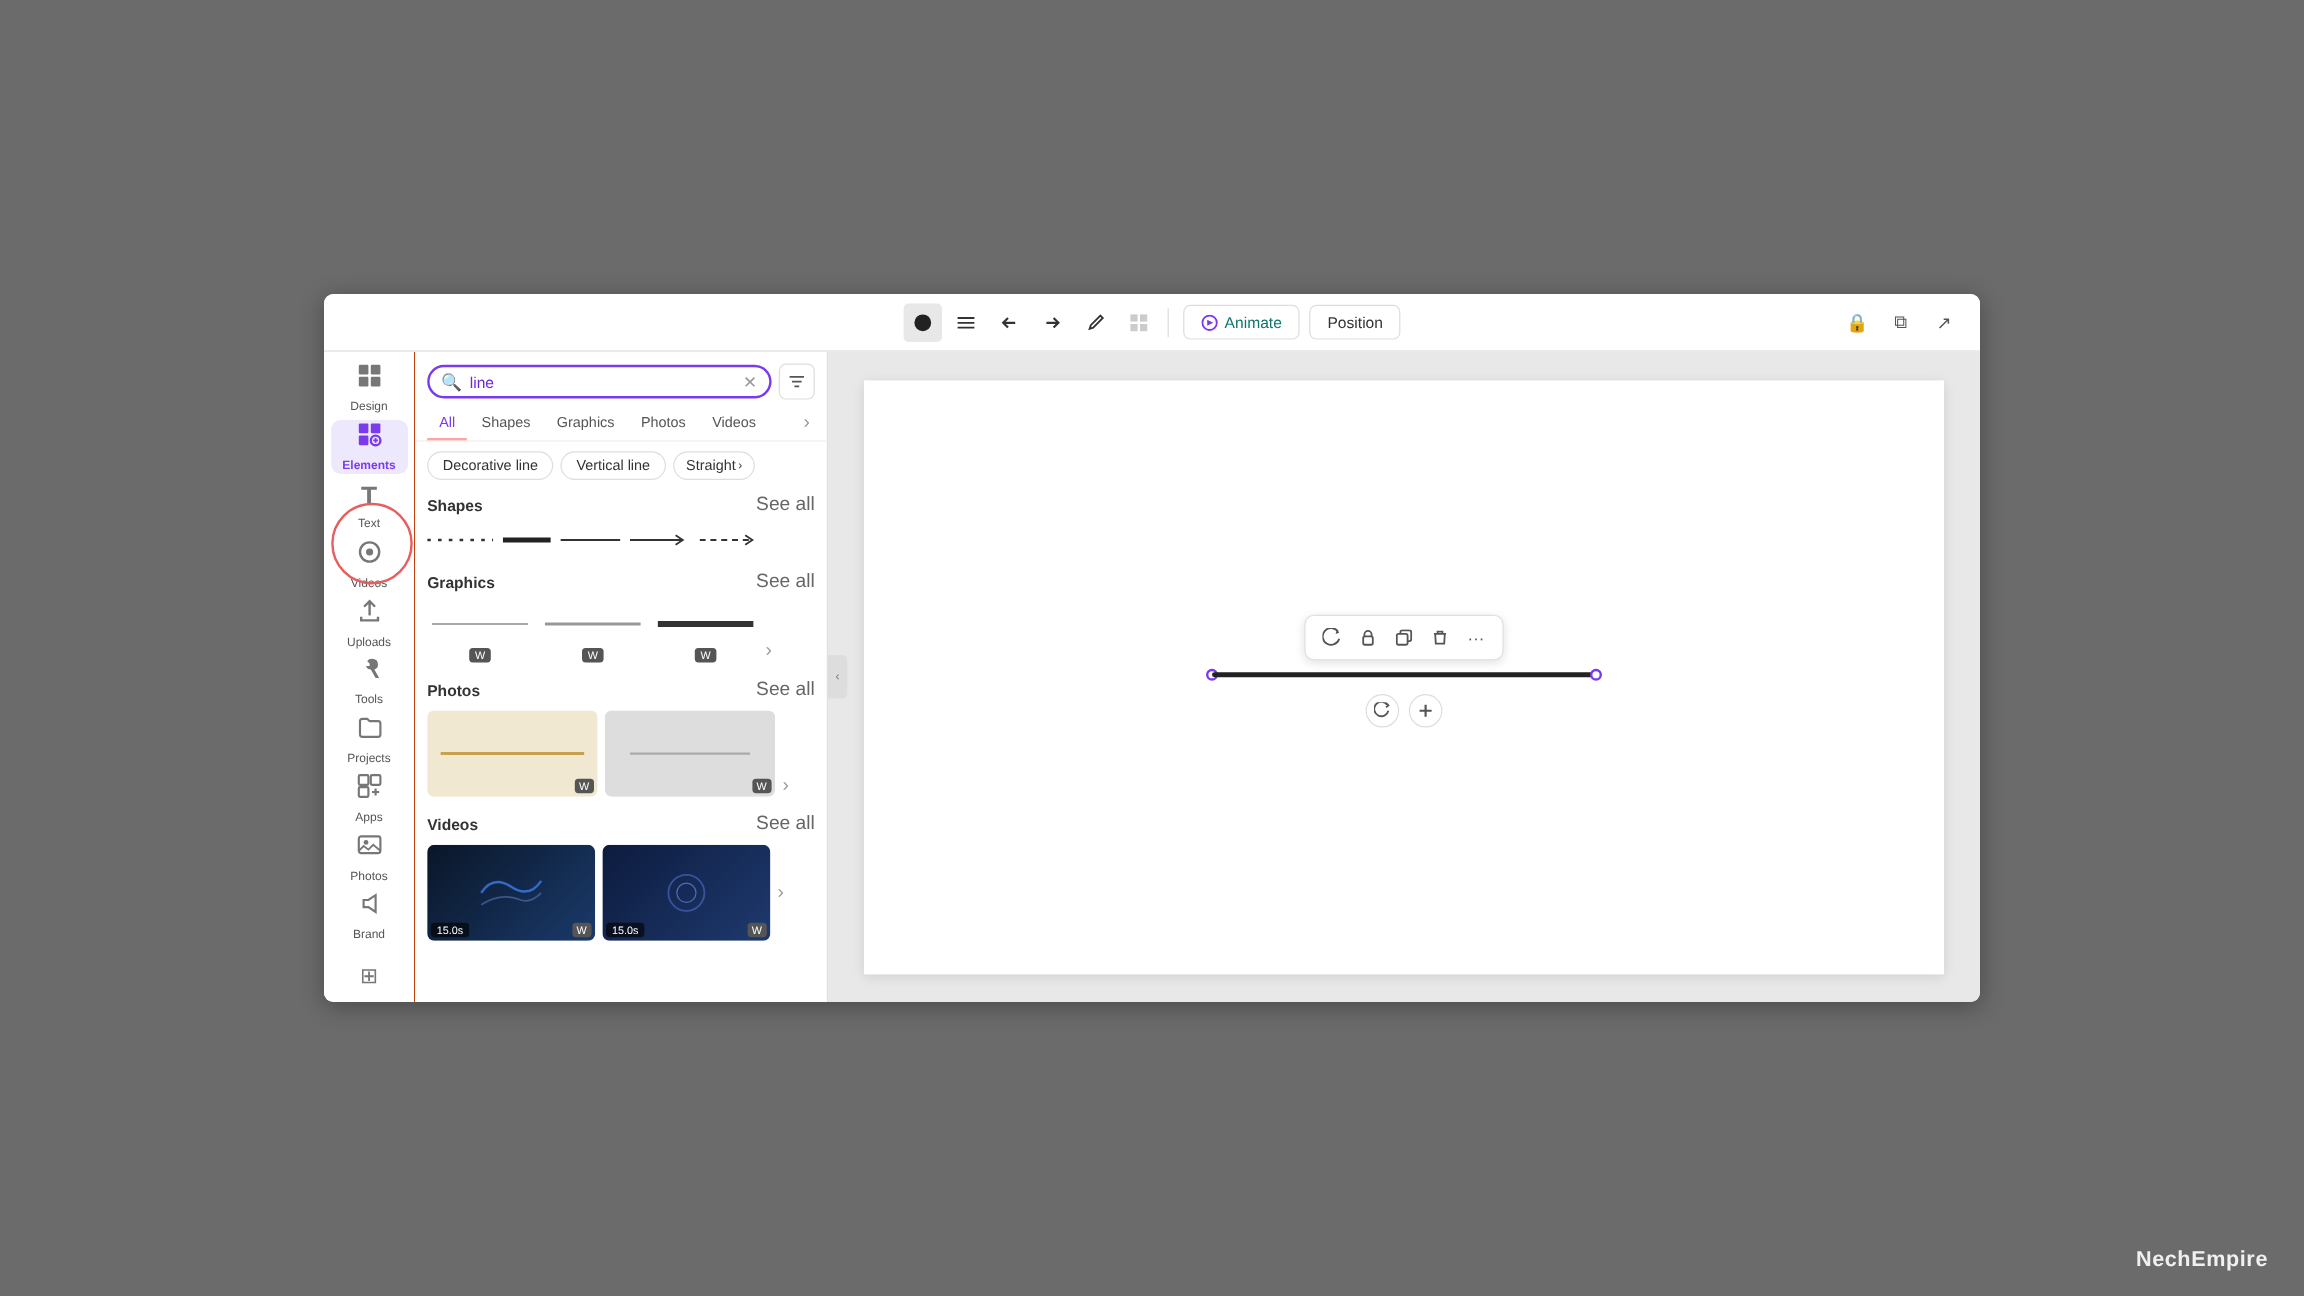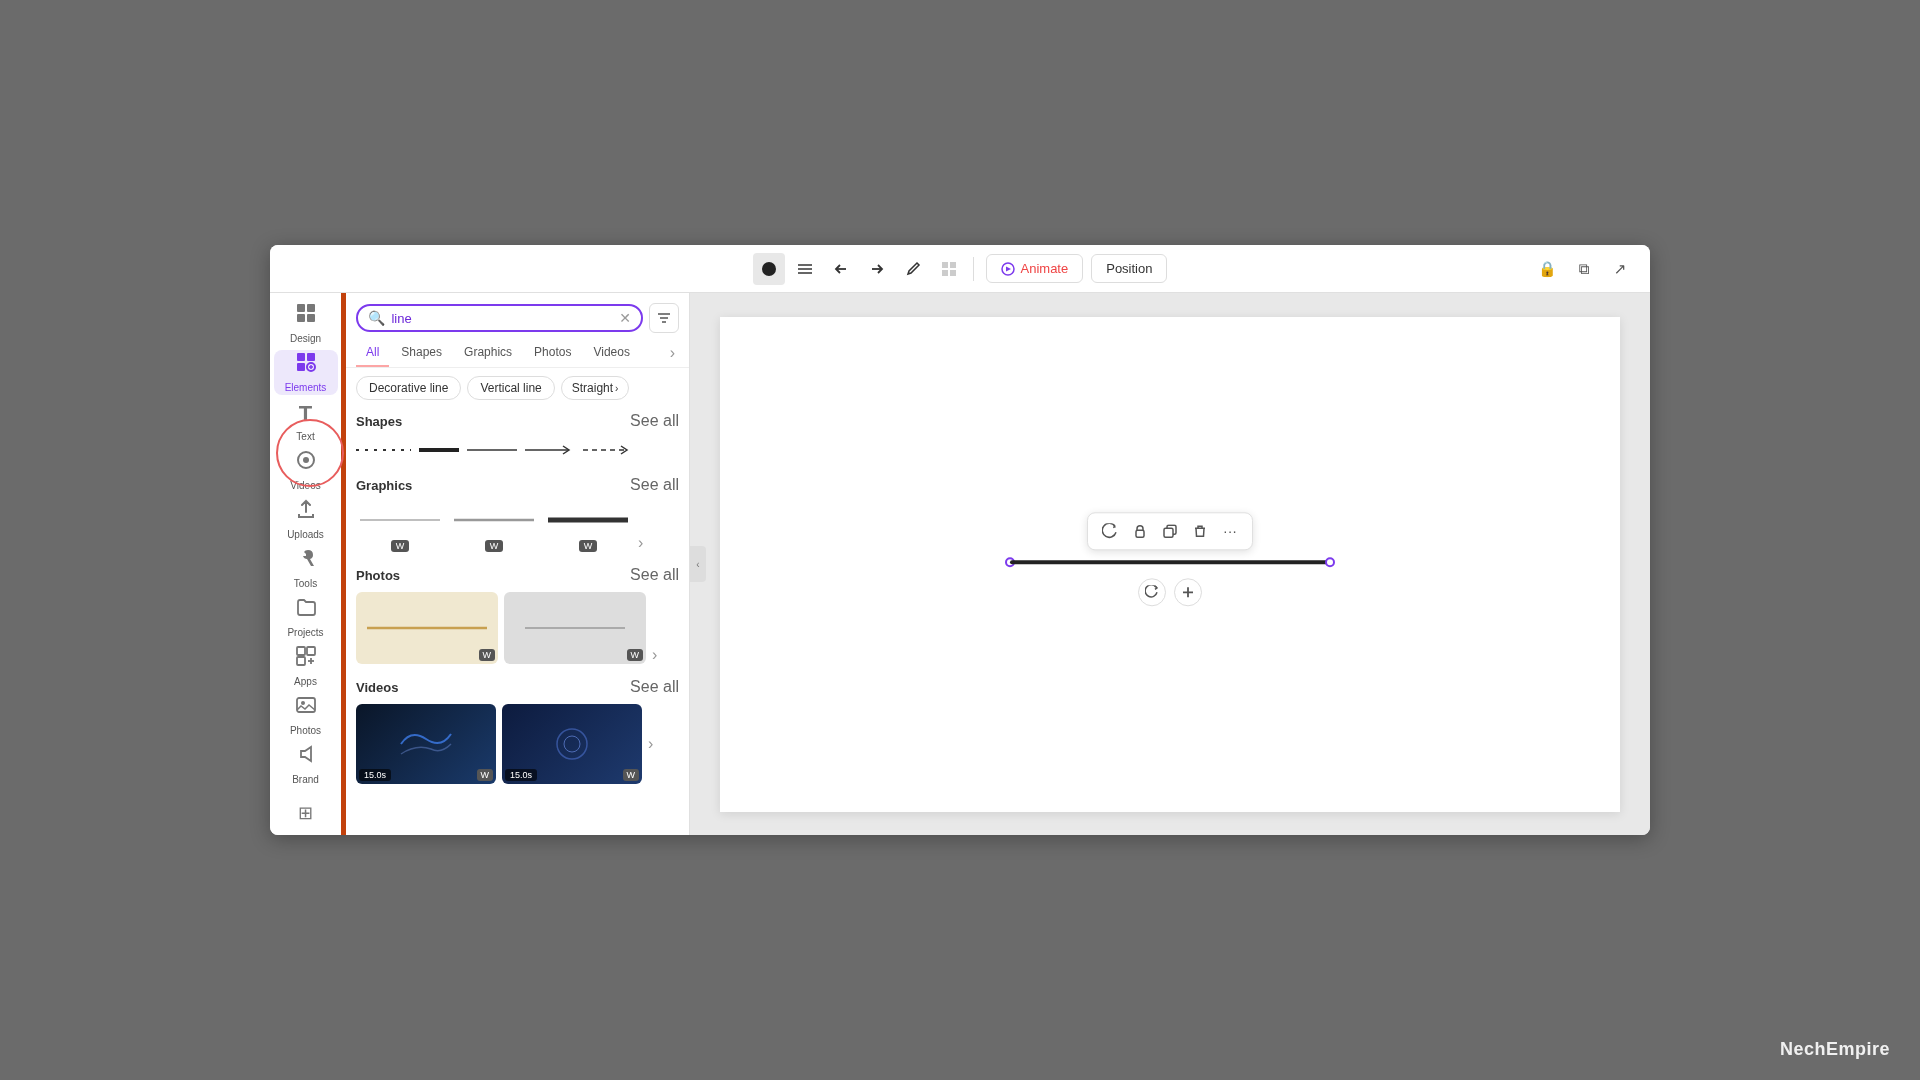--- a/index.html
+++ b/index.html
@@ -64,21 +64,21 @@
     .animate-btn {
       display: flex;
       align-items: center;
       gap: 6px;
       padding: 6px 14px;
       border: 1px solid #ddd;
       border-radius: 6px;
       background: white;
       cursor: pointer;
       font-size: 13px;
-      color: #ef4444;
+      color: #0f766e;
       margin-left: 4px;
     }
     .position-btn {
       display: flex;
       align-items: center;
       gap: 6px;
       padding: 6px 14px;
       border: 1px solid #ddd;
       border-radius: 6px;
       background: white;
@@ -107,21 +107,21 @@
       color: #555;
     }
     .main-content {
       display: flex;
       flex: 1;
       overflow: hidden;
     }
     .sidebar {
       width: 76px;
       background: #ffffff;
-      border-right: 5px solid #c2410c;
+      border-right: 1px solid #c2410c;
       display: flex;
       flex-direction: column;
       align-items: center;
       padding-top: 8px;
       gap: 4px;
       flex-shrink: 0;
     }
     .sidebar-item {
       width: 64px;
       height: 56px;
@@ -140,20 +140,21 @@
     }
     .sidebar-item-icon {
       font-size: 20px;
     }
     .sidebar-item-label {
       font-size: 10px;
       font-weight: 500;
     }
     .sidebar-item.active .sidebar-item-label {
       color: #7c3aed;
+      font-weight: bold;
     }
     .sidebar-item.active .sidebar-item-icon {
       color: #7c3aed;
     }
     .sidebar-circle-outline {
       width: 68px;
       height: 68px;
       border: 2px solid #e85d5d;
       border-radius: 50%;
       position: absolute;

